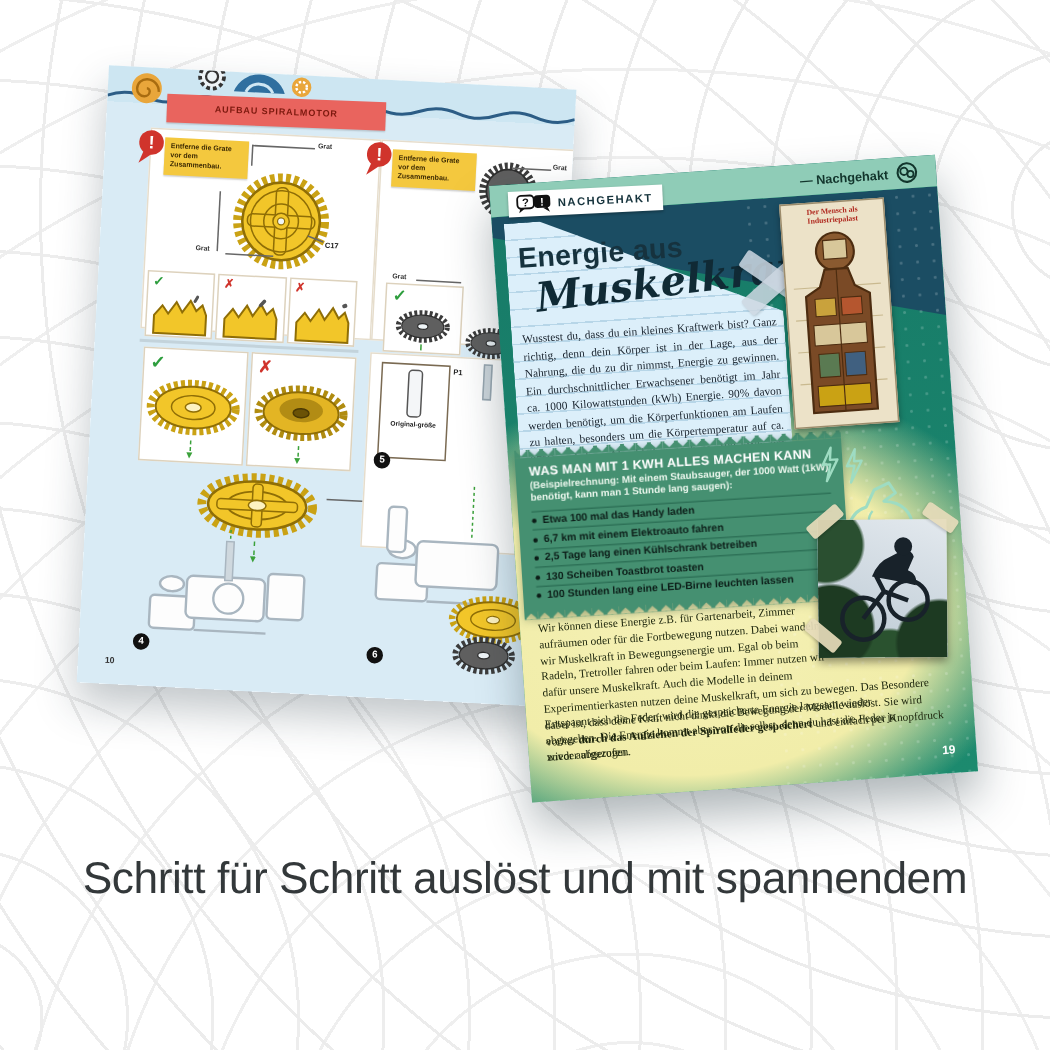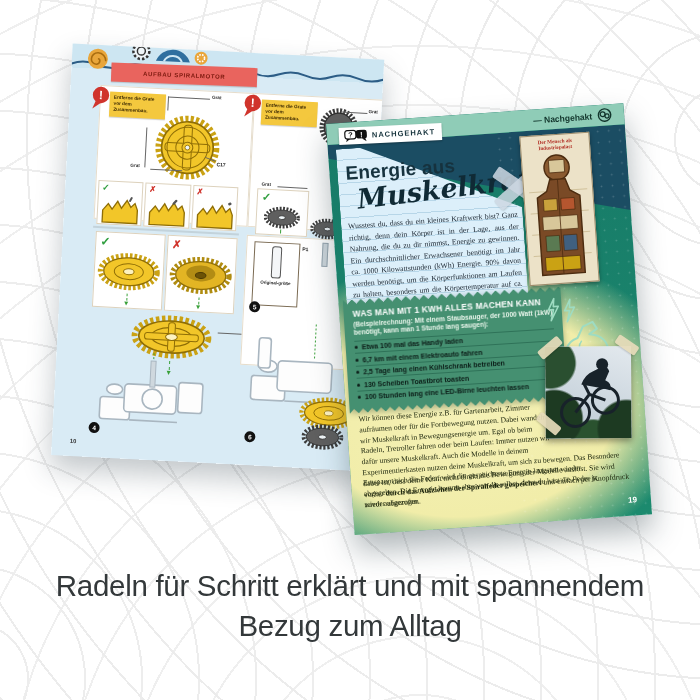--- a/index.html
+++ b/index.html
@@ -419,16 +419,15 @@
           <circle cx="51" cy="10" r="6" fill="#18222a"></circle>
         </svg>
       </div>
       <div class="abs tape tape-cream" style="left:-8px;top:-4px;width:26px;height:10px;transform:rotate(-40deg)"></div>
       <div class="abs tape tape-cream" style="left:-10px;top:72px;width:26px;height:10px;transform:rotate(40deg)"></div>
       <div class="abs tape tape-cream" style="left:70px;top:-6px;width:24px;height:10px;transform:rotate(35deg)"></div>
     </div>
   </div>
 
   <div class="caption">
-    <div>Radeln für Schritt erklärt und mit spannendem</div>
-    <div>Bezug zum Alltag</div>
+    <div>Schritt für Schritt auslöst und mit spannendem</div>
   </div>
 </div>
 
 </body></html>

